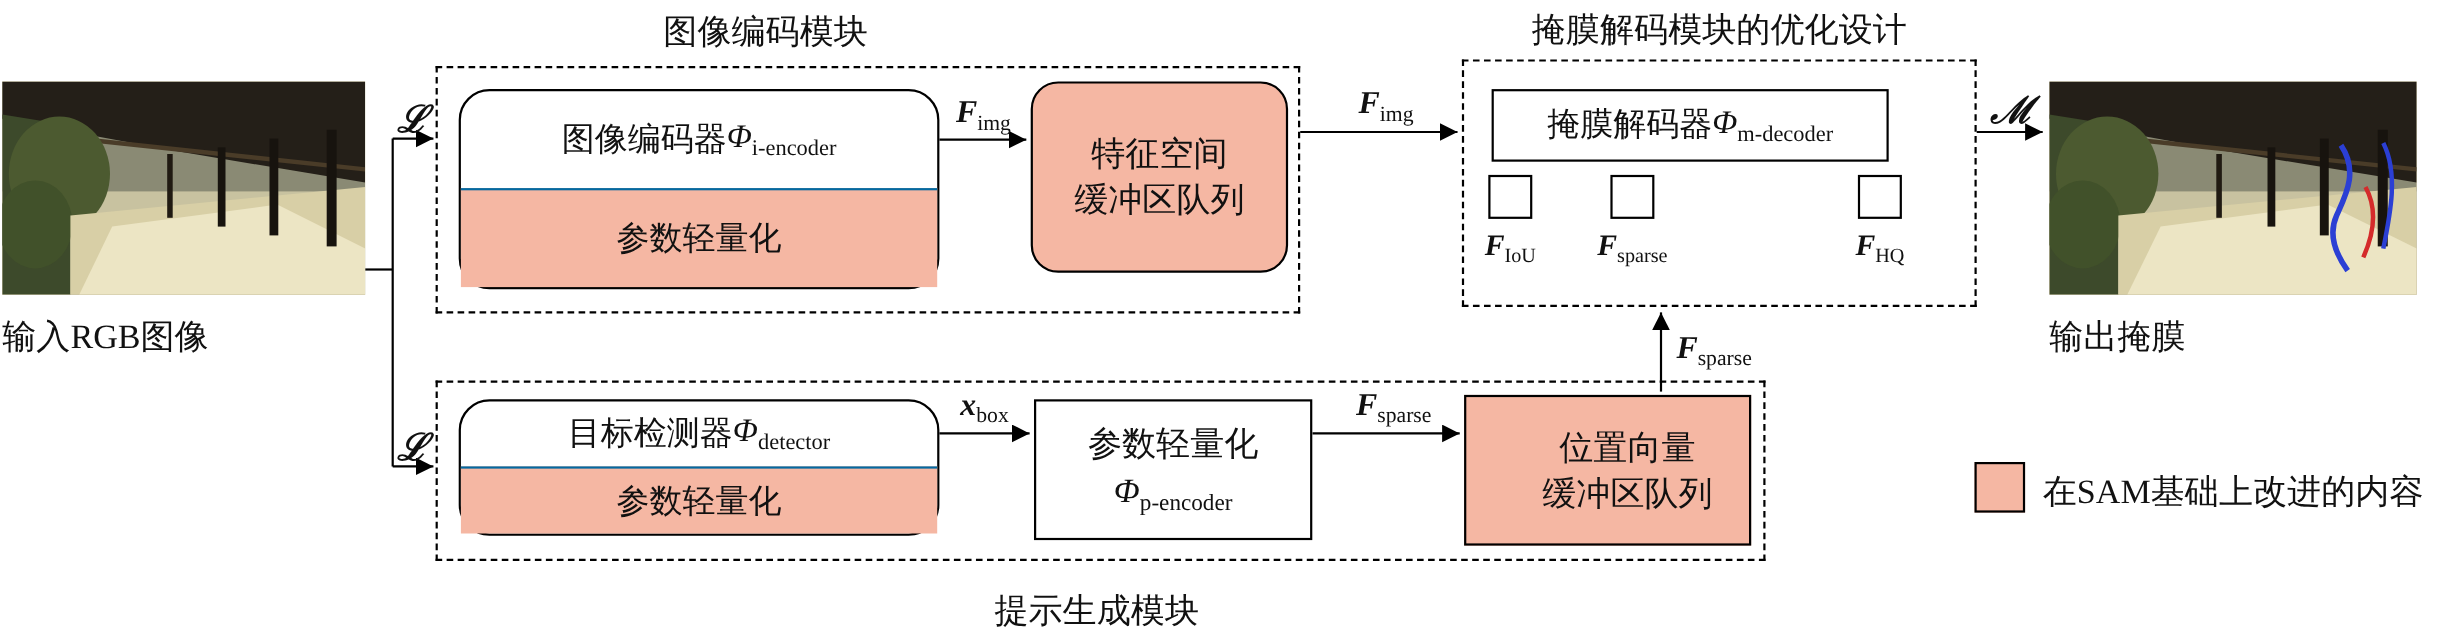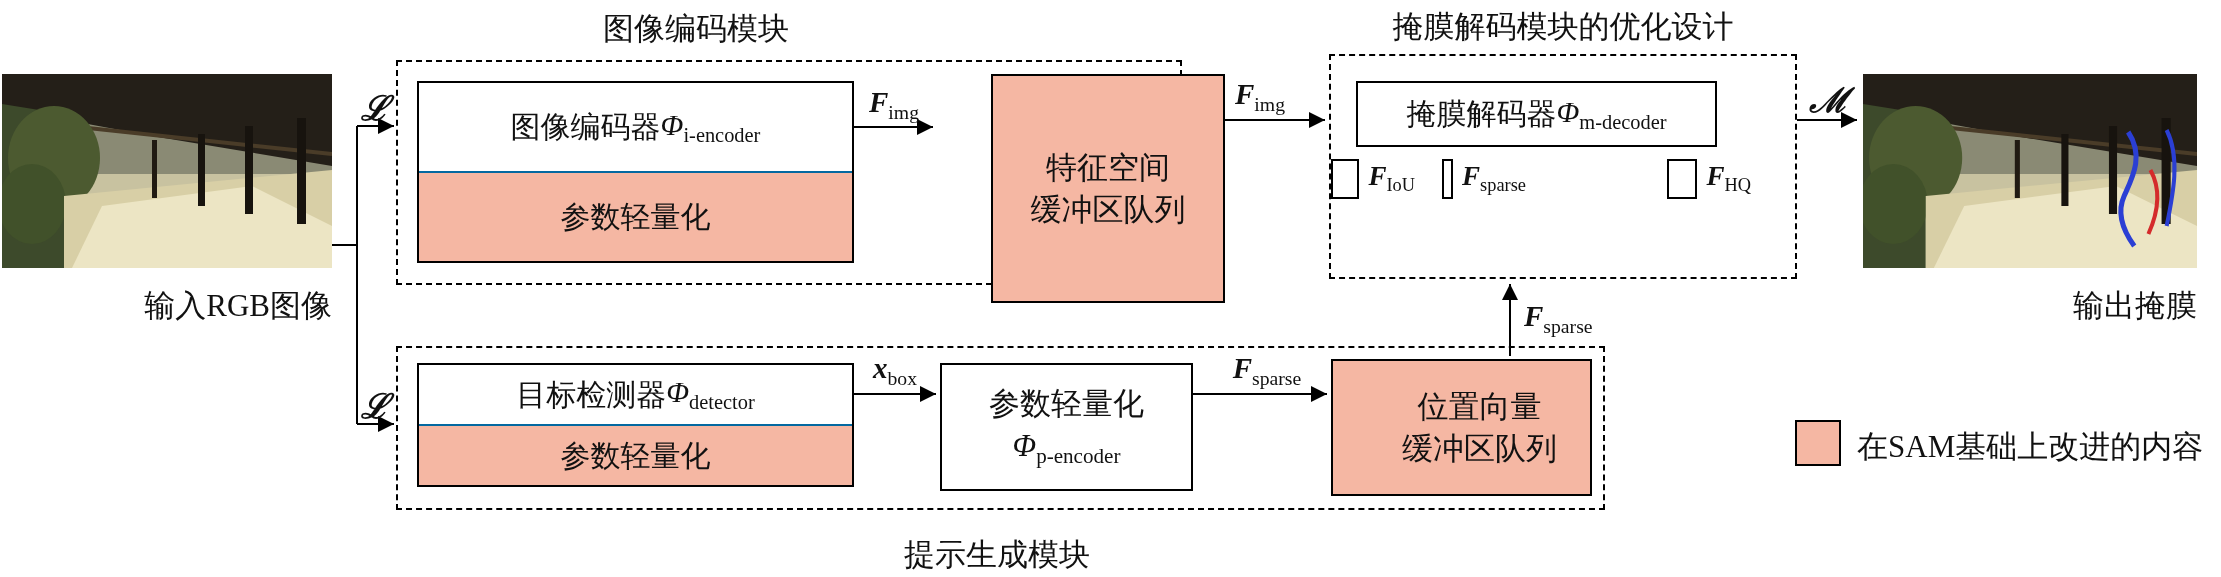--- a/index.html
+++ b/index.html
@@ -3,34 +3,34 @@
 <meta charset="utf-8">
 <style>
   *{margin:0;padding:0;box-sizing:border-box;}
   html,body{background:#ffffff;}
   body{font-family:"Liberation Serif","DejaVu Serif",serif;color:#111;}
   .canvas{position:relative;width:2221px;height:577px;background:#ffffff;overflow:hidden;}
   .wires{position:absolute;left:0;top:0;width:2221px;height:577px;pointer-events:none;}
   .dashed{position:absolute;border:2px dashed #000;background:transparent;}
   .box{position:absolute;border:2px solid #000;background:#fff;display:flex;align-items:center;justify-content:center;text-align:center;flex-direction:column;}
   .hl{background:#f5b7a3;}
-  .split{padding:0;}
+  .split{padding:0;border-radius:28px;}
   .split .half{width:100%;flex:1;display:flex;align-items:center;justify-content:center;}
   .split .half.h-bottom{border-top:2px solid #0369a1;}
   .cn{font-size:30px;line-height:1.25;}
   .cn-lg{font-size:31px;line-height:1.35;}
   .title{position:absolute;font-size:31px;text-align:center;}
-  .caption{position:absolute;font-size:31px;text-align:right;}
+  .caption{position:absolute;font-size:31px;text-align:left;}
   .math{font-family:"Liberation Serif","DejaVu Serif",serif;white-space:nowrap;}
   .math i{font-weight:bold;font-style:italic;}
   .math sub{font-size:0.68em;font-weight:normal;font-style:normal;}
   .math.reg i{font-weight:normal;}
   .mlabel{position:absolute;font-size:29px;text-align:center;}
   .script-sym{position:absolute;font-size:34px;font-style:italic;font-weight:bold;text-align:center;font-family:"DejaVu Serif","Liberation Serif",serif;}
-  .token{position:absolute;width:84px;display:flex;flex-direction:row;align-items:center;gap:9px;}
+  .token{position:absolute;width:84px;display:flex;flex-direction:column;align-items:center;gap:9px;}
   .tok-sq{width:40px;height:40px;border:2px solid #000;background:#fff;}
   .tok-lb{font-size:27px;}
   .photo{position:absolute;overflow:hidden;background:#b9b393;}
   .photo svg{display:block;width:100%;height:100%;}
   .legend-sq{position:absolute;border:2px solid #000;background:#f5b7a3;}
   .legend-txt{position:absolute;font-size:31px;}
 </style>
 </head>
 <body>
 
@@ -84,21 +84,21 @@
       <span>图像编码器</span>
         <span class="math reg"><i>Φ</i><sub>i-encoder</sub></span>
     </div>
     <div class="half h-bottom hl cn">参数轻量化</div>
   </div>
 
   <div class="mlabel math" style="left:854px;top:86px;width:80px;">
     <i>F</i><sub>img</sub>
   </div>
 
-  <div class="box hl cn-lg" style="left:991px;top:74px;width:234px;height:229px;">
+  <div class="box hl cn-lg" style="left:937px;top:74px;width:234px;height:174px;border-radius:25px;">
     <div>特征空间</div>
     <div>缓冲区队列</div>
   </div>
 
   <div class="mlabel math" style="left:1208px;top:78px;width:104px;">
     <i>F</i><sub>img</sub>
   </div>
 
   <div class="title" style="left:1329px;top:6px;width:468px;">掩膜解码模块的优化设计</div>
   <div class="dashed" style="left:1329px;top:54px;width:468px;height:225px;"></div>

